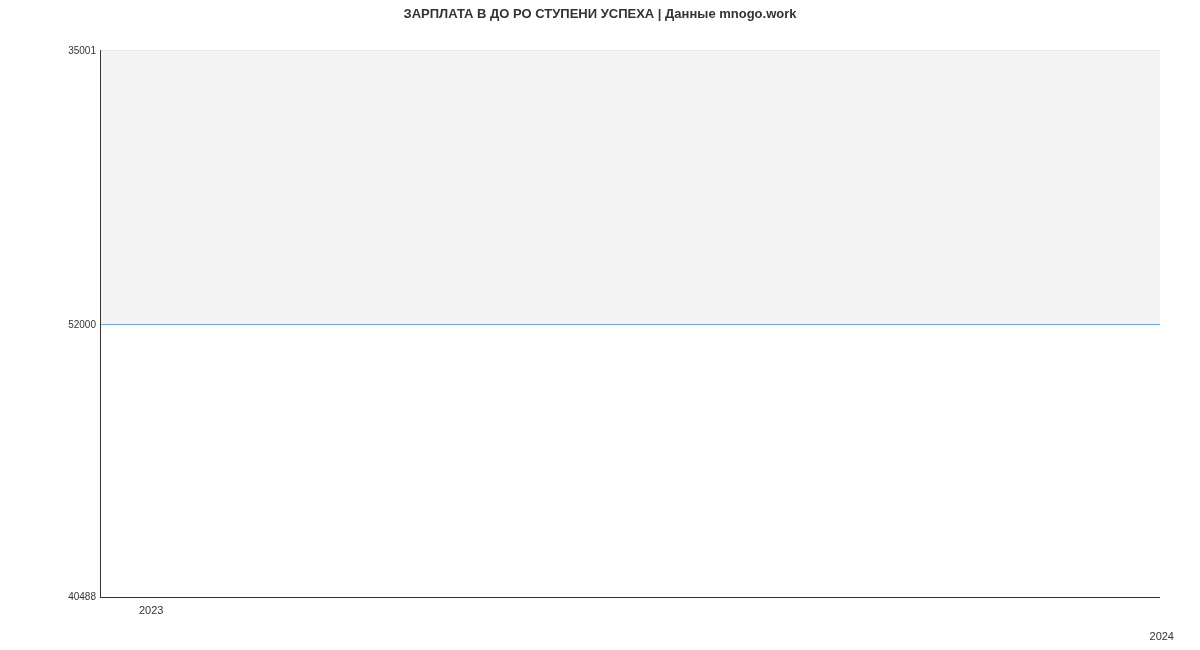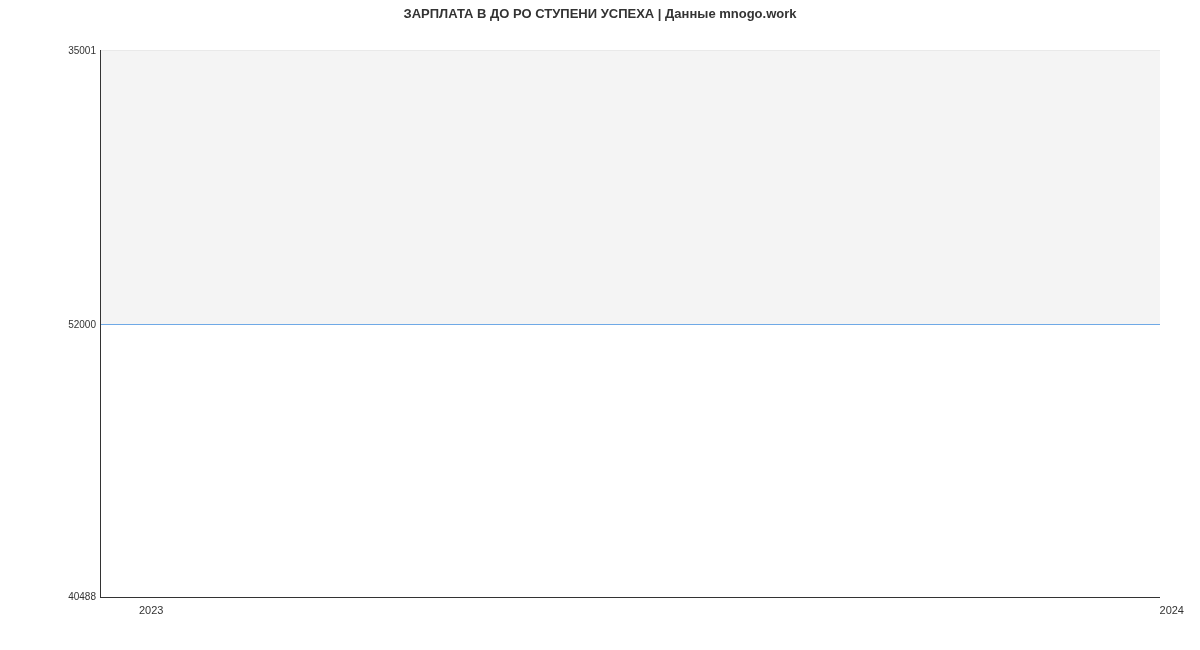--- a/index.html
+++ b/index.html
@@ -77,21 +77,21 @@
     text-align: right;
     width: 90px;
   }
   .x-tick {
     position: absolute;
     top: 604px;
     font-size: 11px;
     color: #333333;
   }
   .x-tick.left { left: 97px; margin-left: 42px; }
-  .x-tick.right { right: 16px; }
+  .x-tick.right { right: 26px; margin-top: 26px; }
 </style>
 </head>
 <body>
 
 <div class="chart-wrap">
   <div class="title">ЗАРПЛАТА В ДО РО СТУПЕНИ УСПЕХА | Данные mnogo.work</div>
 
   <div class="plot-area">
     <div class="upper-band"></div>
     <div class="upper-band-top"></div>

